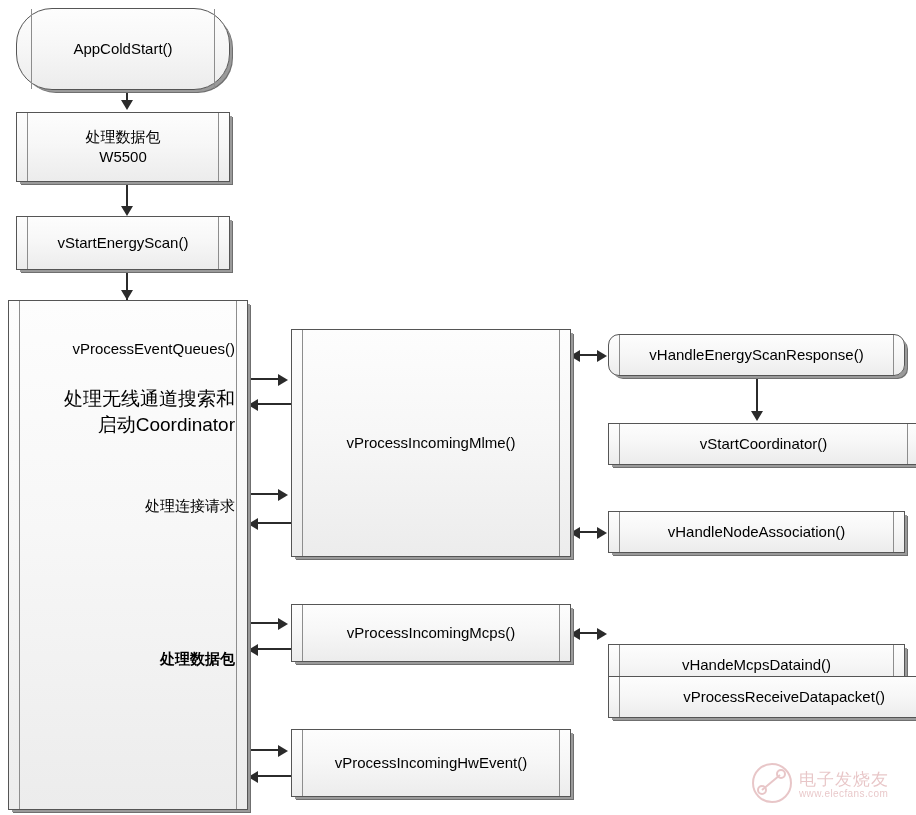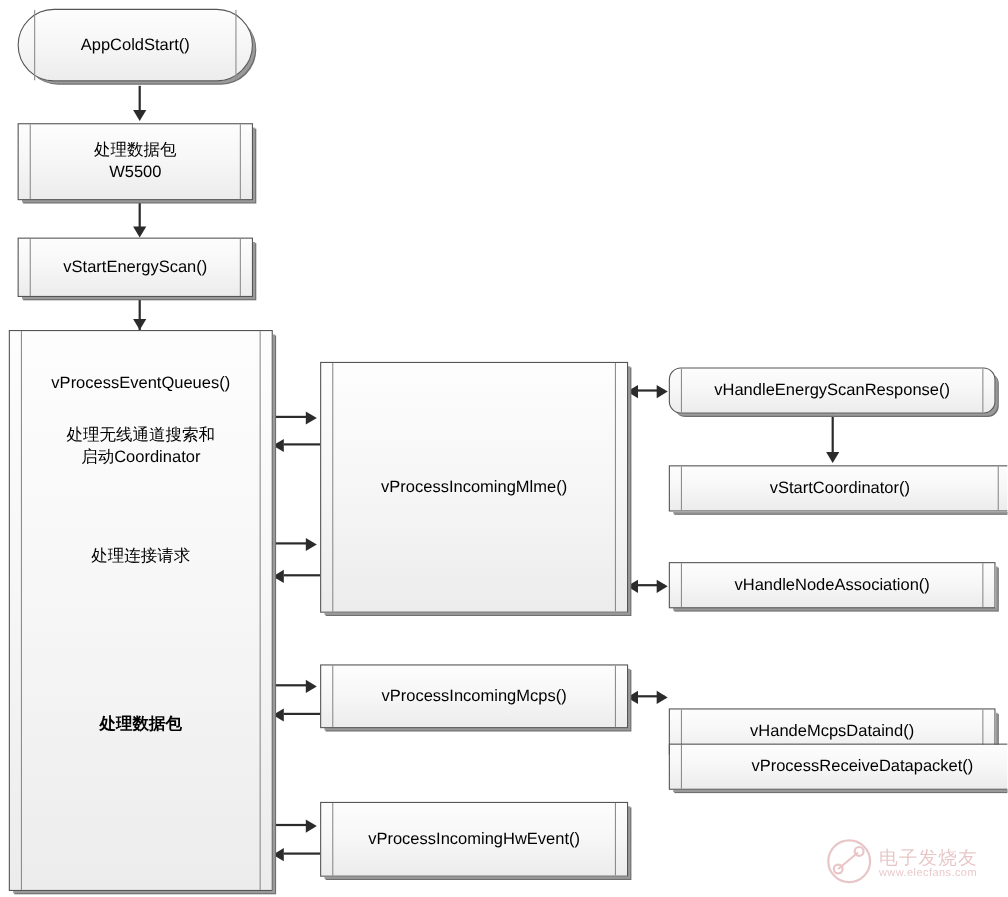--- a/index.html
+++ b/index.html
@@ -63,21 +63,21 @@
 
   
   .node.tall {
     display: block;
     padding: 0;
   }
   .node.tall .line {
     position: absolute;
     left: 12px;
     right: 12px;
-    text-align: center;
+    text-align: right;
     white-space: pre-line;
     z-index: 2;
   }
 
   
   .conn {
     position: absolute;
     background: #2b2b2b;
     z-index: 2;
   }
@@ -139,21 +139,21 @@
     font-size: 10px;
     letter-spacing: 0.4px;
     white-space: nowrap;
   }
 </style>
 </head>
 <body>
 
 <div id="canvas">
 
-  <div class="node terminator rails" style="left:16px; top:8px; width:214px; height:66px;">
+  <div class="node terminator rails" style="left:16px; top:8px; width:214px; height:82px;">
     <span class="label">AppColdStart()</span>
   </div>
 
   <div class="conn v" style="left:126px; top:78px; height:26px;"></div>
   <div class="arrow down" style="left:121px; top:100px;"></div>
 
   <div class="node rails" style="left:16px; top:112px; width:214px; height:70px;">
     <span class="label">处理数据包
 W5500</span>
   </div>
@@ -163,21 +163,21 @@
 
   <div class="node rails" style="left:16px; top:216px; width:214px; height:54px;">
     <span class="label">vStartEnergyScan()</span>
   </div>
 
   <div class="conn v" style="left:126px; top:270px; height:30px;"></div>
   <div class="arrow down" style="left:121px; top:290px;"></div>
 
   <div class="node tall rails" style="left:8px; top:300px; width:240px; height:510px;">
     <span class="line" style="top:38px; font-size:15px;">vProcessEventQueues()</span>
-    <span class="line" style="top:85px; font-size:15px;">处理无线通道搜索和
+    <span class="line" style="top:85px; font-size:19px;">处理无线通道搜索和
 启动Coordinator</span>
     <span class="line" style="top:195px; font-size:15px;">处理连接请求</span>
     <span class="line" style="top:348px; font-size:15px;font-weight:bold;">处理数据包</span>
   </div>
 
   <div class="node rails" style="left:291px; top:329px; width:280px; height:228px;">
     <span class="label">vProcessIncomingMlme()</span>
   </div>
 
   <div class="node rails" style="left:291px; top:604px; width:280px; height:58px;">

